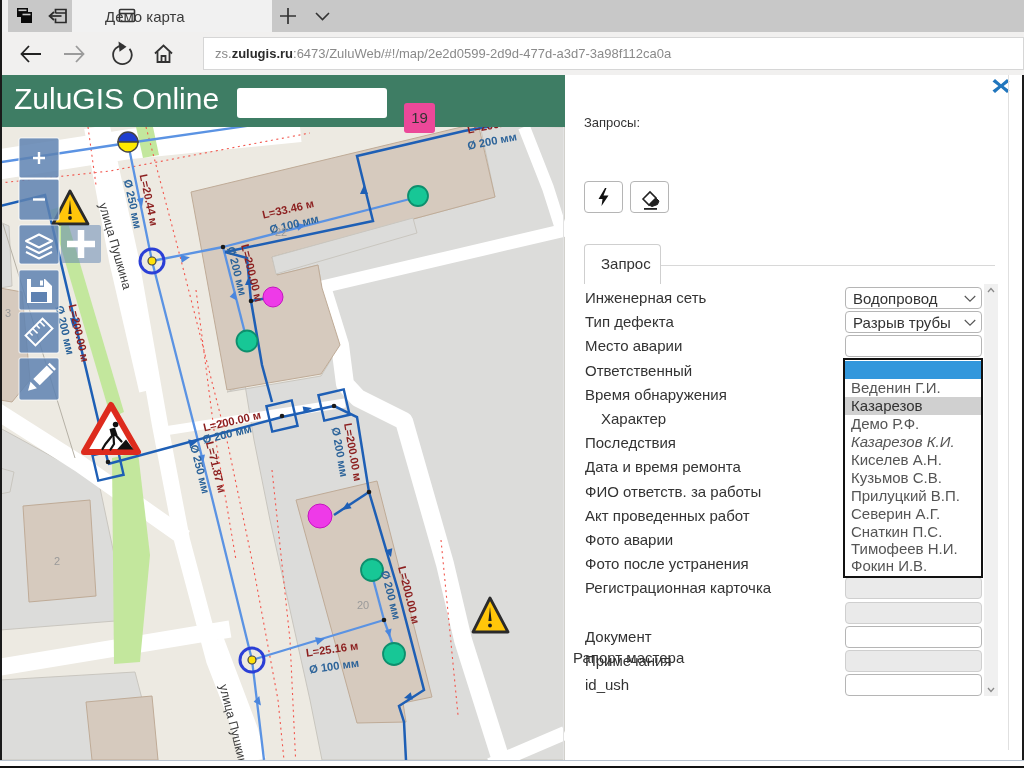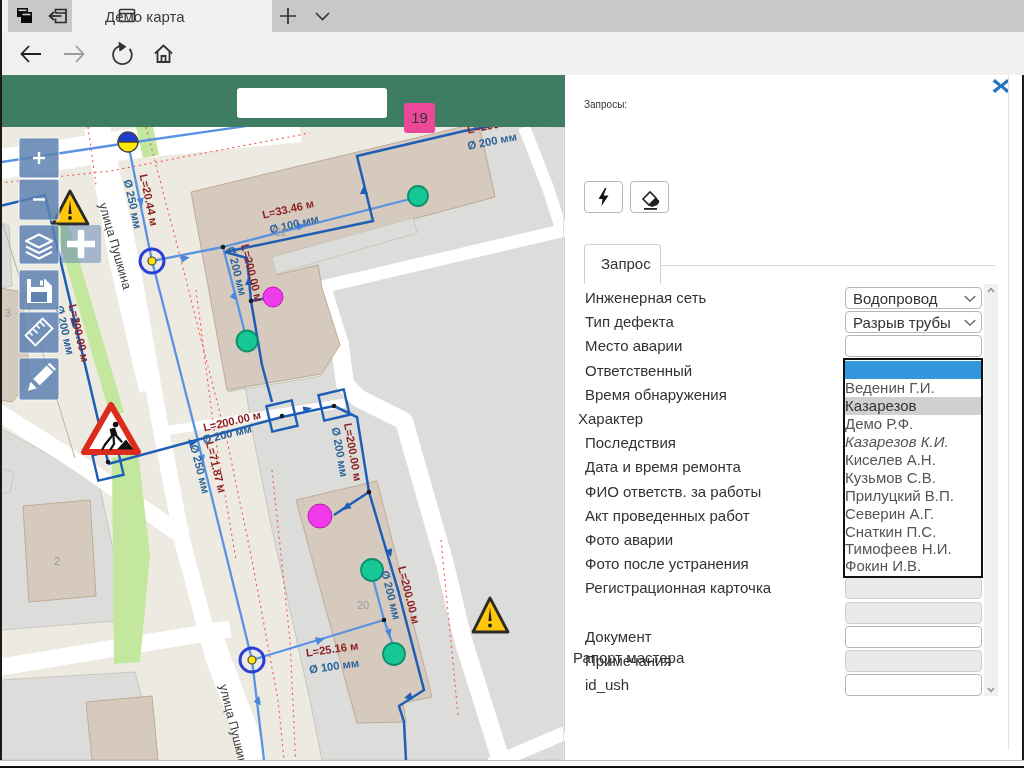--- a/index.html
+++ b/index.html
@@ -35,21 +35,21 @@
 .ctl .t { position:absolute; left:7px; top:2px; white-space:nowrap; }
 .chev { position:absolute; right:5px; top:7px; width:12px; height:8px; }
 #qsel { position:absolute; left:19px; top:54px; width:411px; height:29px; border:1px solid #b5b5b5; border-radius:4px; background:#fff; }
 #qsel .t { position:absolute; left:16px; top:5px; font-size:15px; color:#333; }
 .sqbtn { position:absolute; top:106px; width:39px; height:32px; background:#fff; border:1px solid #b5b5b5; border-radius:4px; }
 #tabq { position:absolute; left:19px; top:151px; width:77px; height:40px; border:1px solid #cfcfcf; border-bottom:none; border-radius:4px 4px 0 0; background:#fff; z-index:2;margin-top:18px; }
 #tabq .t { position:absolute; left:16px; top:10px; font-size:15px; color:#333; }
 #tabline { position:absolute; left:19px; top:190px; width:411px; height:1px; background:#d8d8d8; }
 #scrollv { position:absolute; left:419px; top:209px; width:14px; height:412px; background:#f0f0f0; }
 #listbox { position:absolute; left:278px; top:283px; width:140px; height:220px; background:#fff; border:2px solid #111; z-index:5; }
-.li { position:absolute; left:0; width:136px; height:18px; font-size:15px; color:#555; line-height:18px; white-space:nowrap; }
+.li { position:absolute; left:0; width:136px; height:18px; font-size:15px; color:#555; padding-left:6px; line-height:18px; white-space:nowrap; }
 #statusline { position:absolute; left:0; top:760px; width:1024px; height:6px; background:#fdfdfd; border-top:1px solid #b7c2cf; z-index:60; }
 #bottomedge { position:absolute; left:0; top:766px; width:1024px; height:2px; background:#111; z-index:61; }
 </style>
 </head>
 <body>
 <div id="screen">
   <div id="tabbar">
     <div class="lstrip"></div>
     <div class="iconblock">
       <svg width="64" height="32" viewBox="0 0 64 32">
@@ -97,20 +97,23 @@
       <g fill="none" stroke="#333" stroke-width="1.8">
         <path d="M123.5 13.6 A9.3 9.3 0 1 0 129.5 16.8"></path>
       </g>
       <polygon points="118.5,9.5 126.5,14.8 119.5,19.8" fill="#333"></polygon>
       <g fill="none" stroke="#333" stroke-width="1.8">
         <path d="M155 21.5 L163.5 13.5 L172 21.5"></path>
         <path d="M157.5 20 V30 H169.5 V20"></path>
         <path d="M161.5 30 V24 H165.5 V30"></path>
       </g>
     </svg>
+    <div id="urlbar">
+      <div class="txt">zs.<b>zulugis.ru</b>:6473/ZuluWeb/#!/map/2e2d0599-2d9d-477d-a3d7-3a98f112ca0a</div>
+    </div>
   </div>
   <div id="page">
     <div id="mapcol">
       <svg id="map" width="565" height="685" viewBox="0 75 565 685" style="position:absolute;left:0;top:0;">
         <rect x="0" y="75" width="565" height="685" fill="#edeae2"></rect>
 
         <g fill="#dcdcda" stroke="#c9c6bf" stroke-width="1">
           <polygon points="245,385 227,392 321,376 340,345 322,288 318,265 277,275 272,257 495,197 480,125 565,127 565,760 322,760 310,700 270,520 254,440"></polygon>
           <polygon points="0,428 95,480 100,488 128,620 0,630"></polygon>
           <polygon points="0,468 14,472 10,492 0,494"></polygon>
@@ -323,31 +326,32 @@
           </g>
           <g transform="rotate(45 39 379)" fill="#fff">
             <rect x="35" y="364" width="9" height="19"></rect>
             <polygon points="35,387 44,387 39.5,395"></polygon>
             <rect x="35" y="360" width="9" height="2.5"></rect>
           </g>
         </g>
       </svg>
       <div style="position:absolute; left:563px; top:52px; width:1px; height:633px; background:#e3e3e3;"></div>
       <div id="greenhdr">
+        <div class="logo">ZuluGIS Online</div>
         <div class="search"></div>
         <div class="num">19</div>
       </div>
     </div>
     <div id="panel">
       <div class="closex">
         <svg width="18" height="16" viewBox="0 0 18 16">
           <path d="M3 1 L9 6.2 L15 1 L17.5 3.4 L11.6 8 L17.5 12.6 L15 15 L9 9.8 L3 15 L0.5 12.6 L6.4 8 L0.5 3.4 Z" fill="#2176bd"></path>
         </svg>
       </div>
-      <div class="lbl" style="left:19px; top:24px; font-size:10px;">Запросы:</div>
+      <div class="lbl" style="left:19px; top:40px; font-size:13px;">Запросы:</div>
       <div class="sqbtn" style="left:19px;">
         <svg width="37" height="30" viewBox="0 0 37 30">
             <path d="M20 6 L13.5 17 H17.5 L16.5 24 L23.5 13.5 H18.5 L21.5 6 Z" fill="#111"></path>
           </svg>
       </div>
       <div class="sqbtn" style="left:65px;">
         <svg width="37" height="30" viewBox="0 0 37 30">
           <polygon points="12,17 19,10 25,16 18,23" fill="#fff" stroke="#222" stroke-width="1.6"></polygon>
           <polygon points="18,23 25,16 28,19 26.5,22.5 21,24.5" fill="#222" stroke="#222" stroke-width="1"></polygon>
           <rect x="13" y="26" width="13" height="1.8" fill="#222"></rect>
@@ -368,21 +372,21 @@
       <div class="ctl" style="top:236px;">
           <div class="t">Разрыв трубы</div>
         <svg class="chev" width="16" height="10" viewBox="0 0 16 10">
             <path d="M1 1 L8 8 L15 1" fill="none" stroke="#555" stroke-width="1.5"></path>
           </svg>
         </div>
       <div class="lbl" style="left:20px; top:262px;">Место аварии</div>
       <div class="ctl" style="top:260px;"></div>
       <div class="lbl" style="left:20px; top:287px;">Ответственный</div>
       <div class="lbl" style="left:20px; top:311px;">Время обнаружения</div>
-      <div class="lbl" style="left:13px; top:335px;text-align:center;">Характер</div>
+      <div class="lbl" style="left:36px; top:335px;text-align:center;">Характер</div>
       <div class="lbl" style="left:20px; top:359px;">Последствия</div>
       <div class="lbl" style="left:20px; top:383px;">Дата и время ремонта</div>
       <div class="lbl" style="left:20px; top:408px;">ФИО ответств. за работы</div>
       <div class="lbl" style="left:20px; top:432px;">Акт проведенных работ</div>
       <div class="lbl" style="left:20px; top:456px;">Фото аварии</div>
       <div class="lbl" style="left:20px; top:480px;">Фото после устранения</div>
       <div class="lbl" style="left:20px; top:504px;">Регистрационная карточка</div>
       <div class="lbl" style="left:8px; top:529px;margin-top:45px;">Рапорт мастера</div>
       <div class="lbl" style="left:20px; top:553px;">Документ</div>
       <div class="lbl" style="left:20px; top:577px;">Примечания</div>

